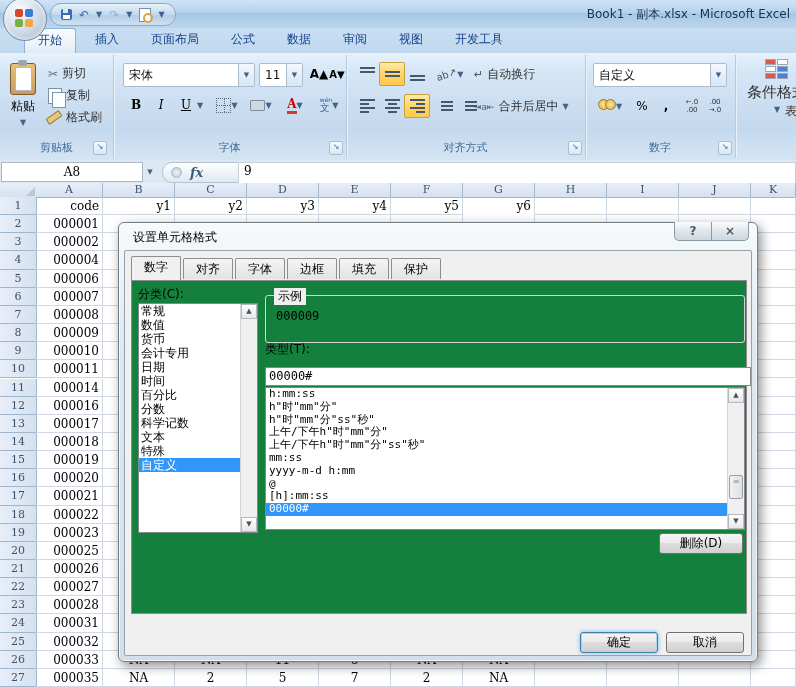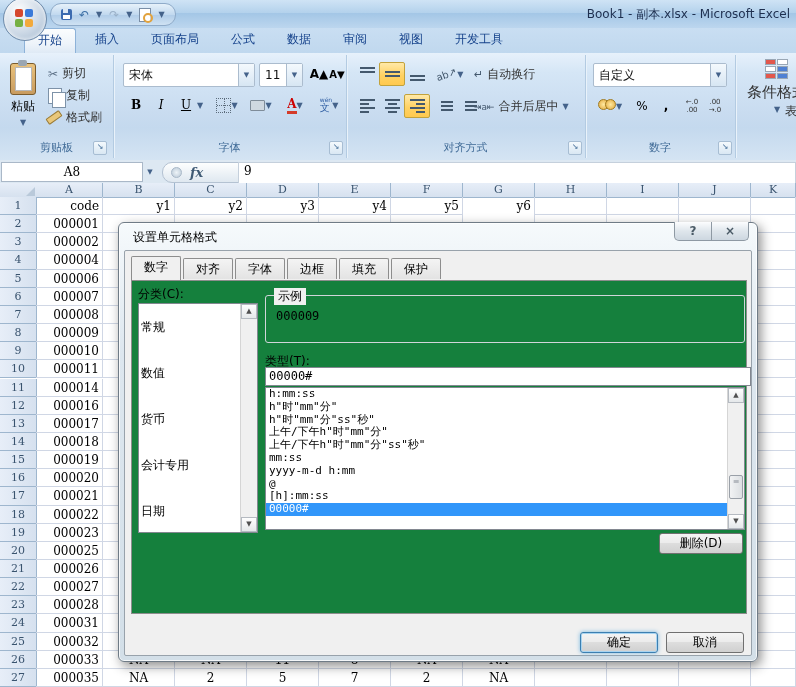--- a/index.html
+++ b/index.html
@@ -110,32 +110,32 @@
   .sysb{width:36px;height:18px;display:flex;align-items:center;justify-content:center;color:#4a5a66;font-size:12px;font-weight:bold}
   .sysb+.sysb{border-left:1px solid #8e99a3}
   #dlg-client{position:absolute;left:5px;right:5px;top:27px;bottom:5px;background:#f0f0f0;border:1px solid #98a2ab;border-radius:2px}
   #dtabs{position:absolute;left:6px;top:7px;display:flex;gap:2px}
   .dtab{height:20px;line-height:20px;padding:0 12px;font-size:12px;background:linear-gradient(#f4f4f4,#e3e3e3);
     border:1px solid #8d8d8d;border-bottom:none;border-radius:2px 2px 0 0;position:relative}
   .dtab.active{background:#f0f0f0;height:23px;margin-top:-2px;z-index:3}
   #dpanel{position:absolute;left:6px;top:29px;width:614px;height:332px;border:1px solid #8d8d8d;background:#15803d}
   #cat-label{position:absolute;left:6px;top:5px;font-size:12px}
   #cat-list{position:absolute;left:6px;top:22px;width:118px;height:228px;background:#fff;border:1px solid #828790;overflow:hidden}
-  .litem{height:14px;line-height:14px;padding:16px 2px;font-size:12px;white-space:nowrap}
+  .litem{height:14px;line-height:14px;padding:0 2px;font-size:12px;white-space:nowrap}
   .litem.sel{background:#3196fa;color:#fff}
   .vscroll{position:absolute;right:0;top:0;bottom:0;width:16px;background:#f0f0f0;border-left:1px solid #d5d5d5}
   .sarr{position:absolute;left:0;width:16px;height:15px;background:linear-gradient(#fefefe,#e5e8ea);border:1px solid #b5bac1;
     box-sizing:border-box;color:#505050;font-size:7px;text-align:center;line-height:13px}
   .sarr.up{top:0}.sarr.dn{bottom:0}
   .sthumb{position:absolute;left:1px;width:14px;background:linear-gradient(90deg,#f2f3f4,#dcdfe2);border:1px solid #9aa0a8;border-radius:2px;box-sizing:border-box}
   .sthumb:after{content:"≡";display:block;text-align:center;font-size:8px;color:#8a9098;line-height:1.6}
   #sample-box{position:absolute;left:133px;top:14px;width:478px;height:46px;border:1px solid #d0d5da;border-radius:3px}
   #sample-legend{position:absolute;left:8px;top:-8px;background:#f0f0f0;padding:0 4px;font-size:12px}
   #sample-value{position:absolute;left:10px;top:13px;font-family:"DejaVu Sans Mono",monospace;font-size:12px}
-  #type-label{position:absolute;left:133px;top:72px;font-size:12px}
+  #type-label{position:absolute;left:133px;top:60px;font-size:12px}
   #type-input{position:absolute;left:133px;top:86px;width:478px;height:17px;background:#fff;border:1px solid #828790;
     font-family:"DejaVu Sans Mono",monospace;font-size:12px;line-height:17px;padding:0 3px}
   #type-list{position:absolute;left:133px;top:106px;width:478px;height:141px;background:#fff;border:1px solid #828790;overflow:hidden}
   .titem{height:12.8px;line-height:12.8px;padding:0 3px;font-family:"DejaVu Sans Mono",monospace;font-size:11px;white-space:nowrap}
   .titem.sel{background:#3196fa;color:#fff}
   .btn{position:absolute;box-sizing:border-box;background:linear-gradient(#f4f4f4,#ececec 45%,#dedede 46%,#d0d0d0);
     border:1px solid #707070;border-radius:3px;font-size:12px;text-align:center;color:#000}
   #delete-btn{left:527px;top:252px;width:84px;height:21px;line-height:19px}
   #desc{position:absolute;left:6px;top:272px;font-size:12px}
   #ok-btn{left:455px;top:381px;width:78px;height:21px;line-height:19px;border-color:#3c7fb1;box-shadow:0 0 0 1px #a9d4f0 inset,0 0 4px #7ab8e0}

